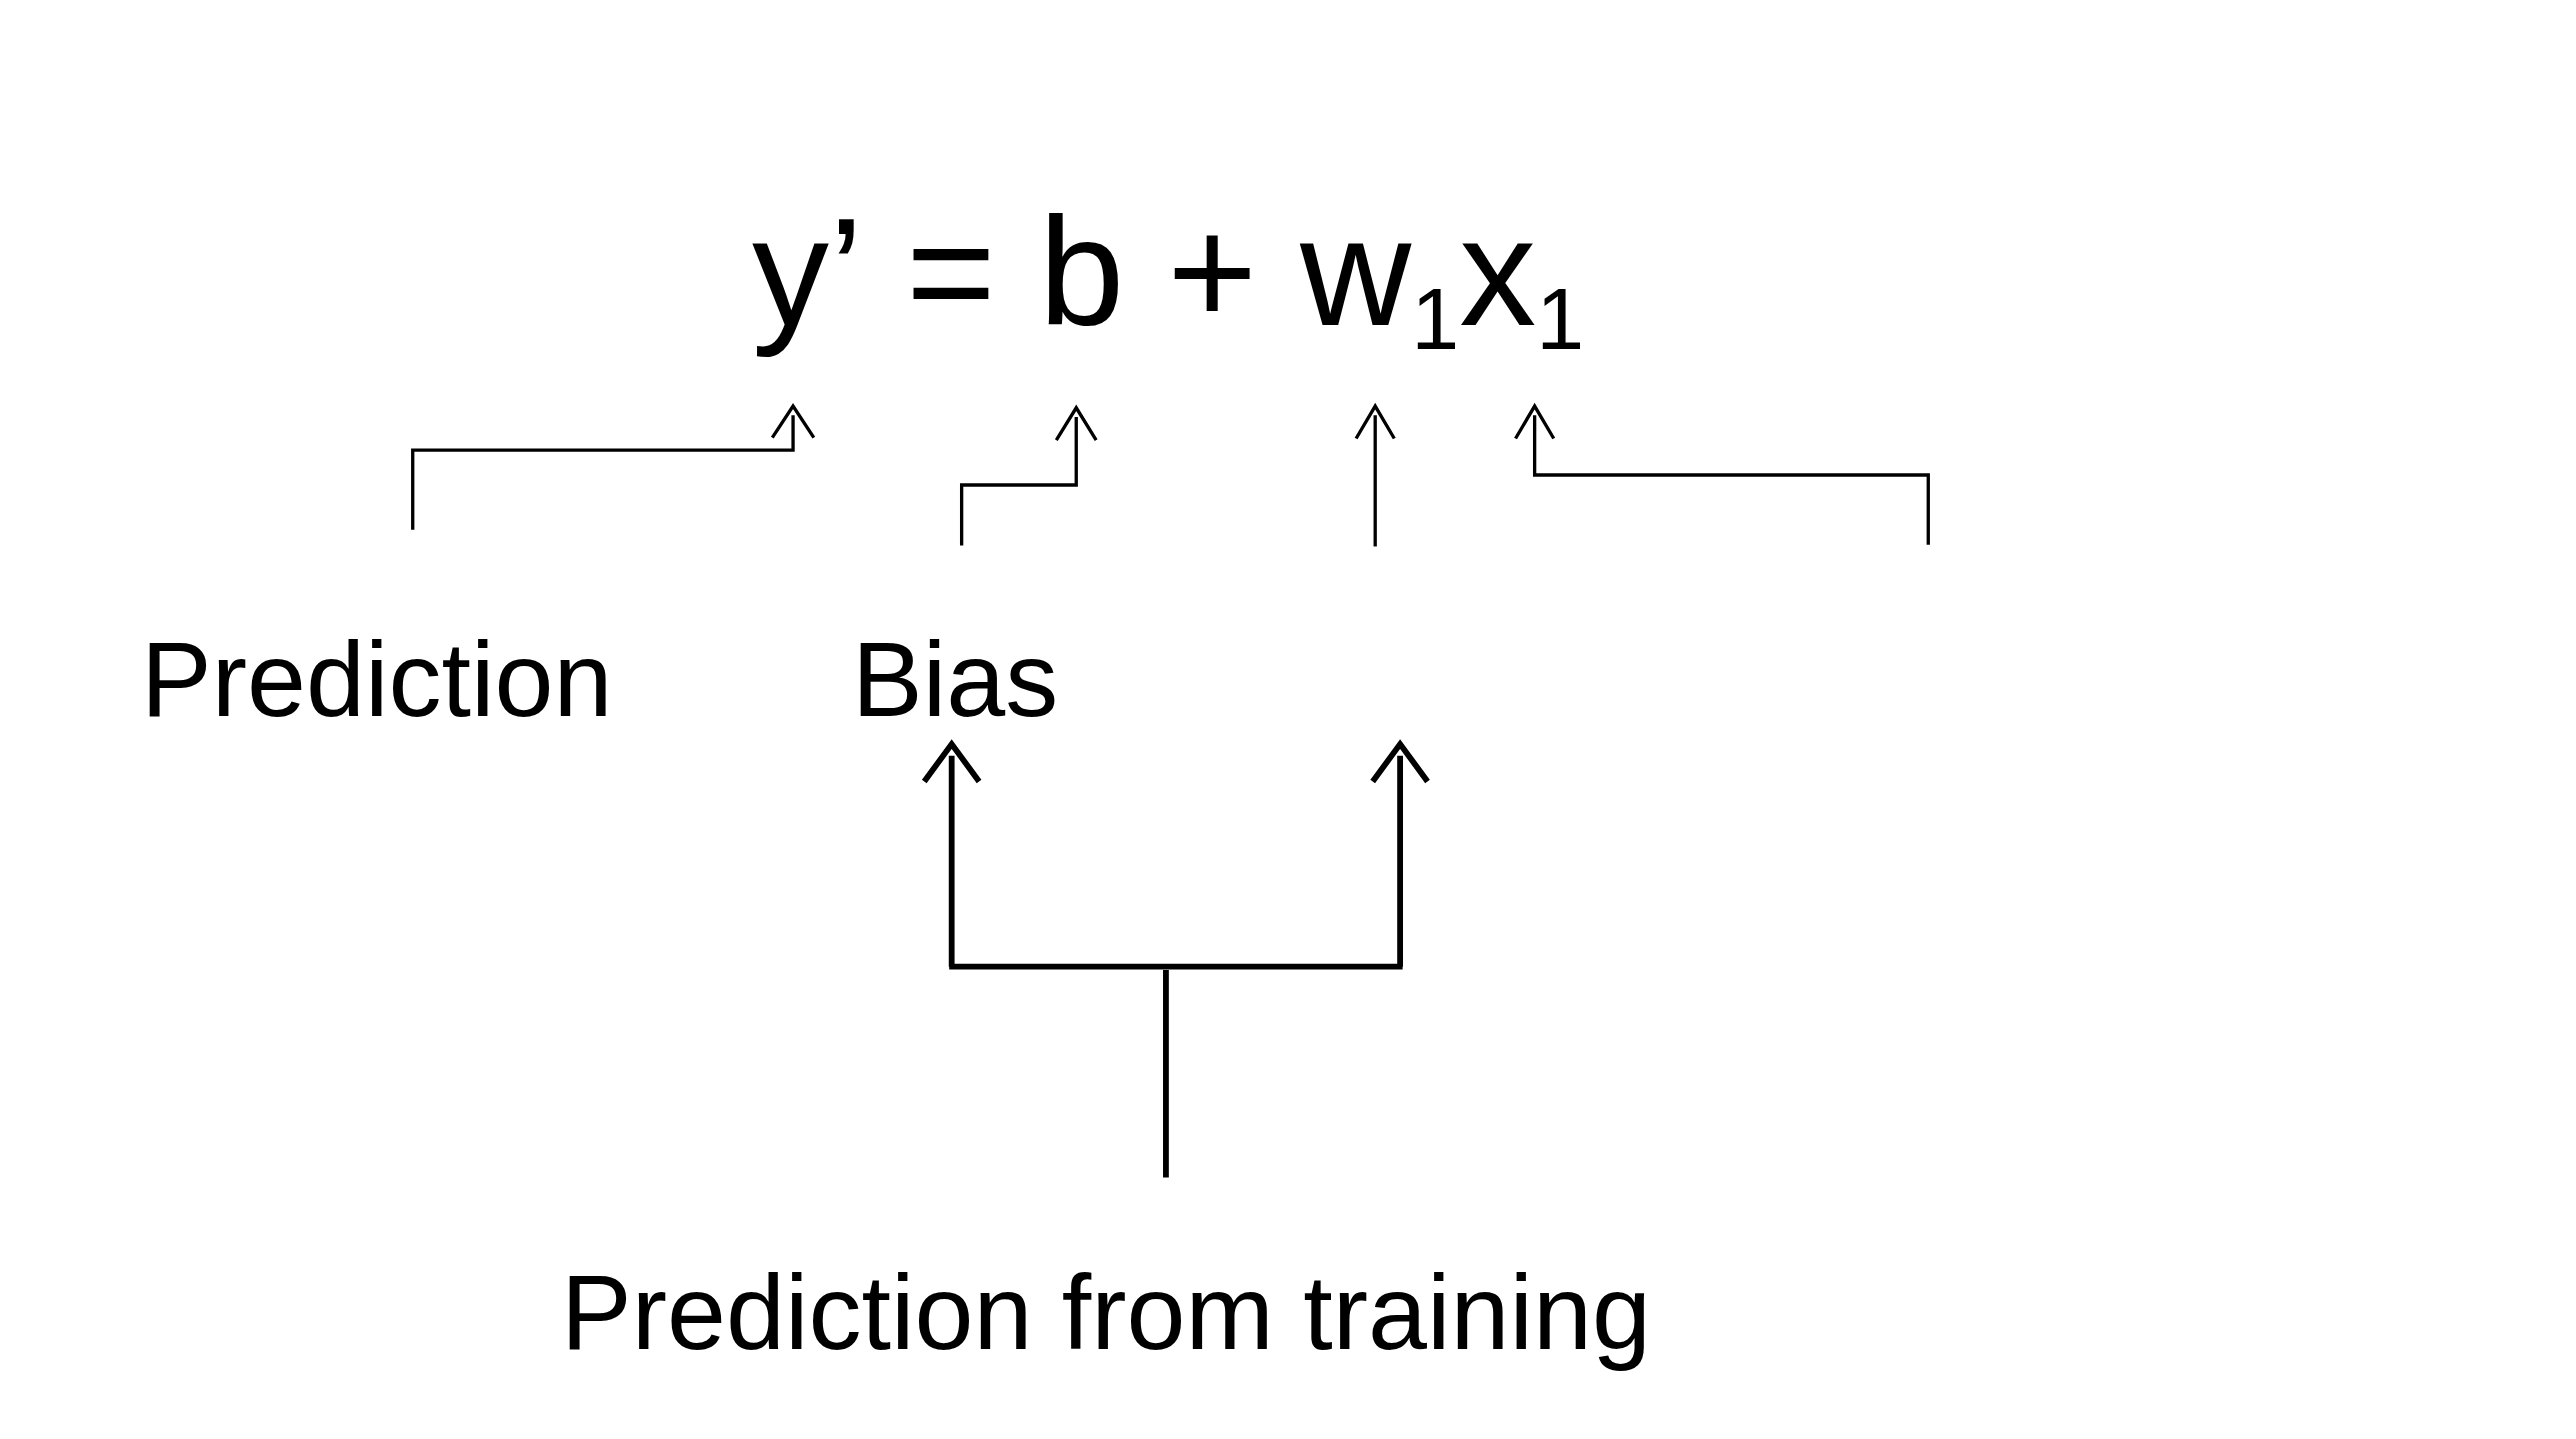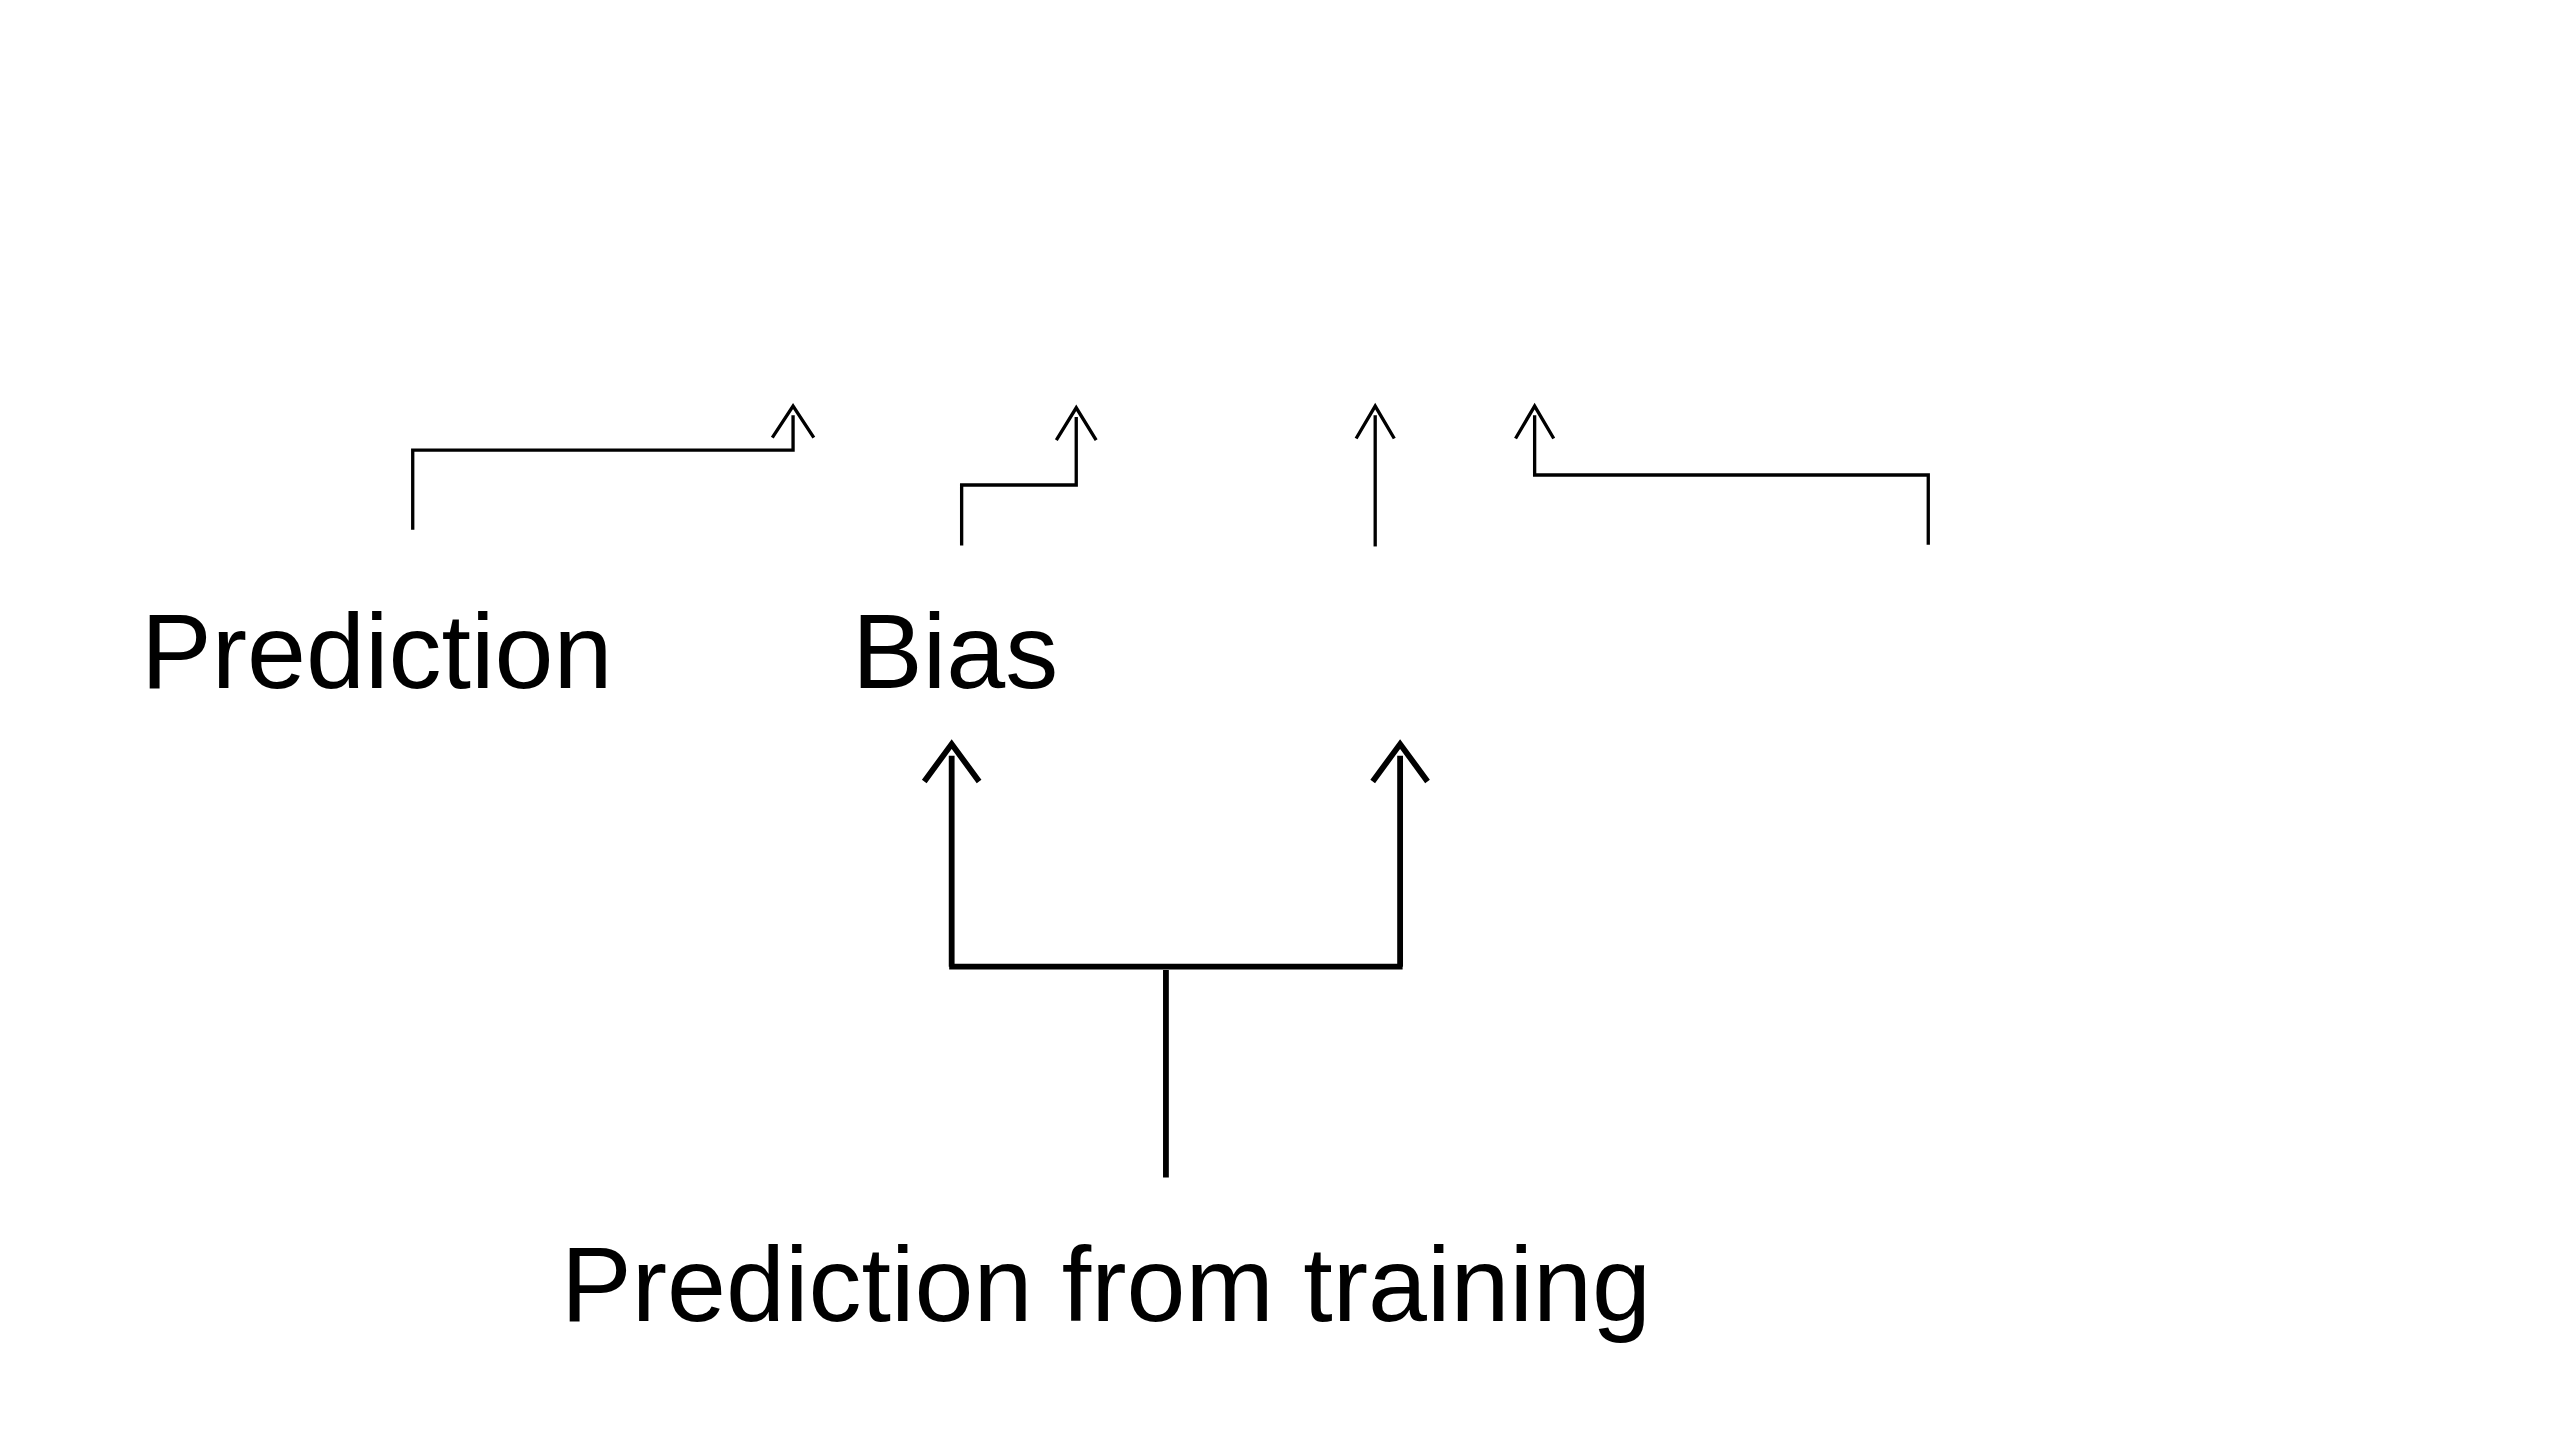--- a/index.html
+++ b/index.html
@@ -41,20 +41,21 @@
     vertical-align: -0.28em;
     letter-spacing: 0;
   }
   .term-label {
     position: absolute;
     white-space: nowrap;
     color: #000000;
     font-size: 106px;
     line-height: 1;
     font-family: "Liberation Sans", sans-serif;
+    margin-top: 28px;
   }
   #label-prediction { left: 141px;  top: 598px; }
   #label-bias       { left: 852px; top: 598px; }
   #label-weight     { left: 1206px; top: 598px; }
   #label-feature    { left: 1704px; top: 598px; }
   #label-calculated { left: 561px;  top: 1231px; }
 </style>
 </head>
 <body>
 
@@ -88,19 +89,22 @@
 
       <path d="M 1686 1164 L 1686 910" fill="none" stroke="#000000" stroke-width="7" stroke-linecap="butt"></path>
       <path d="M 1653 941 L 1686 896 L 1719 941" fill="none" stroke="#000000" stroke-width="7" stroke-linecap="butt" stroke-linejoin="miter"></path>
 
       <path d="M 1143 1164 L 1689 1164" fill="none" stroke="#000000" stroke-width="7" stroke-linecap="butt"></path>
 
       <path d="M 1404 1168 L 1404 1418" fill="none" stroke="#000000" stroke-width="7" stroke-linecap="butt"></path>
     </g>
   </svg>
 
+  <div class="eq-text" id="equation">
+    <span>y’</span><span>&nbsp;</span><span>=</span><span>&nbsp;</span><span>b</span><span>&nbsp;</span><span>+</span><span>&nbsp;</span><span>w</span><span class="sub">1</span><span>x</span><span class="sub">1</span>
+  </div>
 
   <div class="term-label" id="label-prediction">Prediction</div>
   <div class="term-label" id="label-bias">Bias</div>
   <div class="term-label" id="label-calculated">Prediction from training</div>
 
 </div>
 
 
 </body></html>

